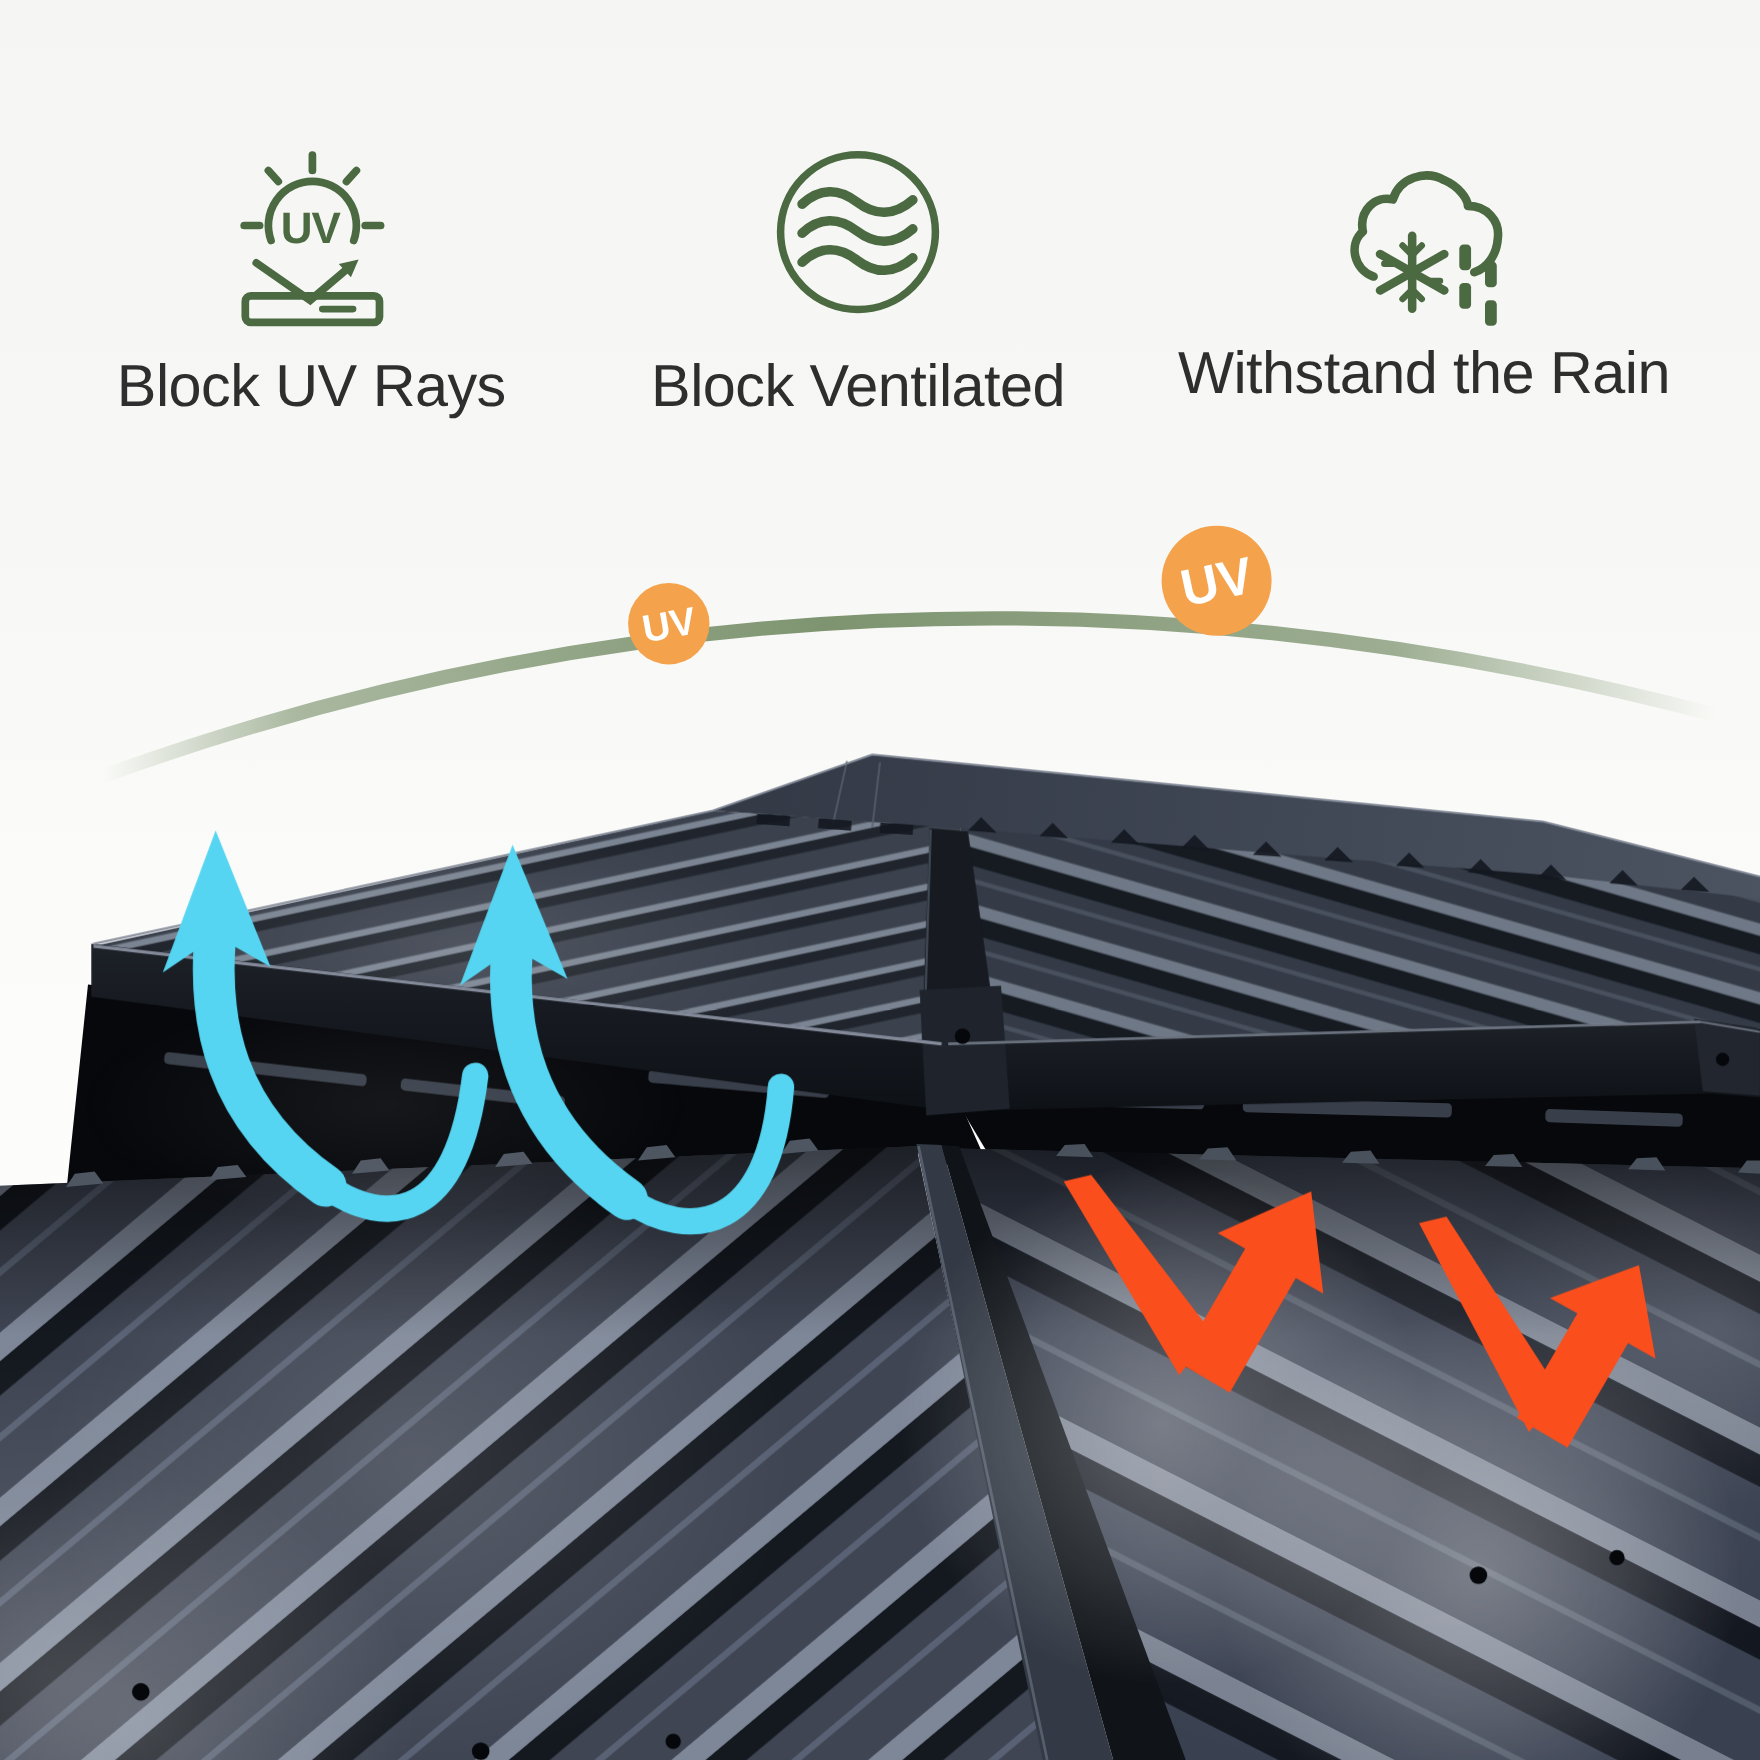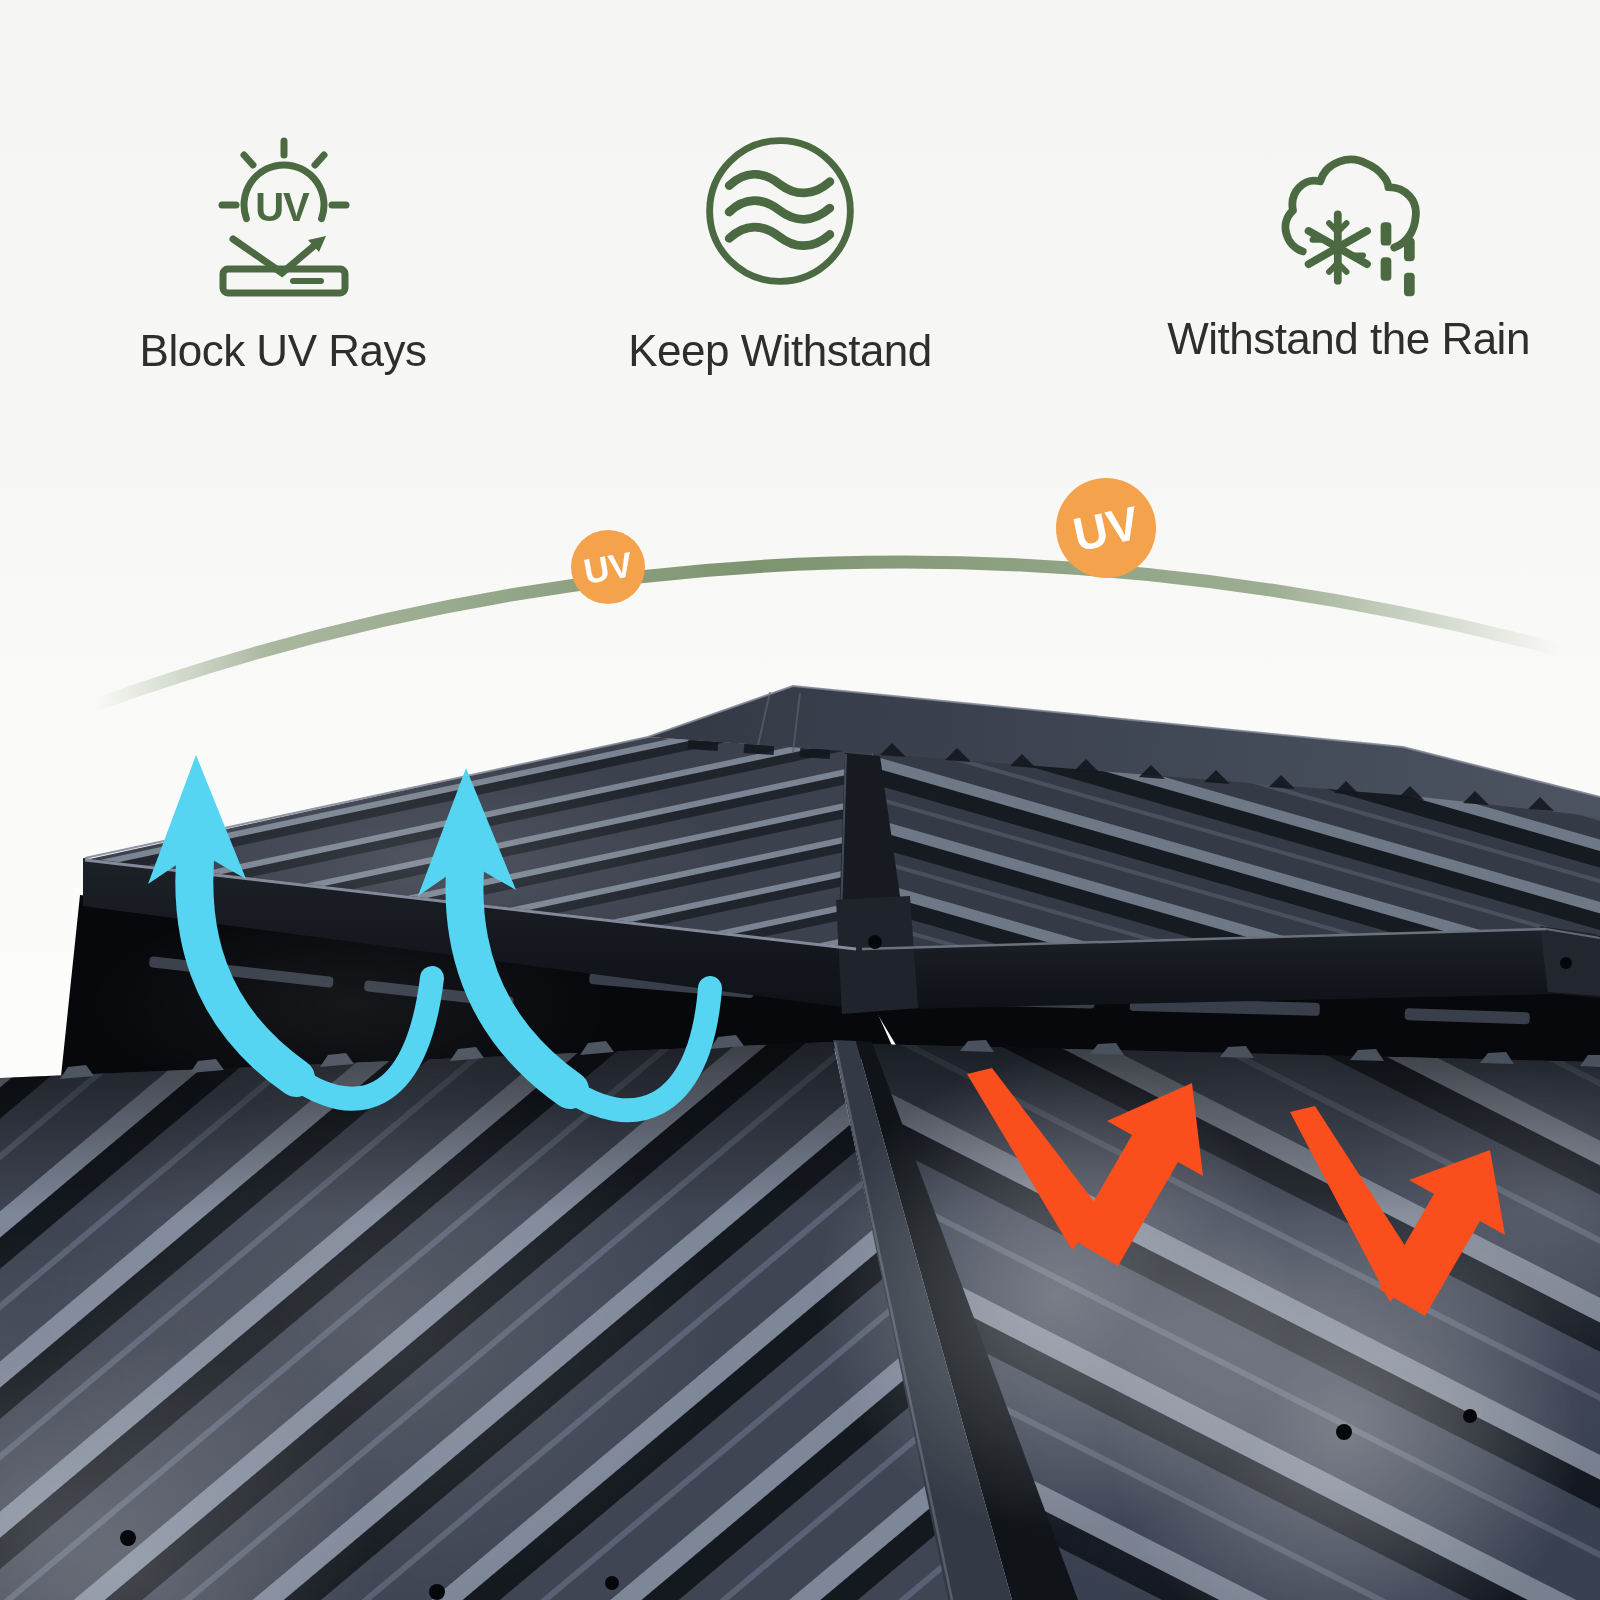--- a/index.html
+++ b/index.html
@@ -4,26 +4,26 @@
 <style>
   html,body{margin:0;padding:0;background:#e8e8e8;}
   .stage{
     position:relative;width:1600px;height:1600px;overflow:hidden;
     background:linear-gradient(180deg,#f5f6f3 0%,#f7f8f5 28%,#fbfbf9 52%,#fdfdfc 70%,#ffffff 100%);
     font-family:"Liberation Sans",sans-serif;
   }
   .feature{position:absolute;top:122px;display:flex;flex-direction:column;align-items:center;}
   .feature .icon-wrap{height:178px;display:flex;align-items:center;justify-content:center;}
   .feature .label{
-    margin-top:26px;font-size:44px;line-height:50px;color:#2e2e2e;
+    margin-top:26px;font-size:54px;line-height:50px;color:#2e2e2e;
     text-align:center;letter-spacing:-0.5px;white-space:nowrap;
   }
   .f1{left:63px;width:440px;}
   .f2{left:560px;width:440px;}
-  .f3{left:1096px;width:505px;}
+  .f3{left:1042px;width:505px;}
   .f3 .label{margin-top:14px;}
   svg text{font-family:"Liberation Sans",sans-serif;}
   .roof-svg{position:absolute;left:0;top:0;width:1600px;height:1600px;}
 </style>
 </head>
 <body>
 
 <div class="stage">
 
   <svg class="roof-svg" viewBox="0 0 1600 1600">
@@ -280,21 +280,21 @@
     <div class="icon-wrap">
       <svg width="172" height="172" viewBox="0 0 176 176" fill="none" stroke="#4c6a42" stroke-linecap="round">
         <circle cx="88" cy="88" r="72" stroke-width="7"></circle>
         <g stroke-width="9">
           <path d="M 36,62 C 52,47 70,47 87,60 C 104,73 122,73 139,58"></path>
           <path d="M 36,89 C 52,74 70,74 87,87 C 104,100 122,100 139,85"></path>
           <path d="M 36,116 C 52,101 70,101 87,114 C 104,127 122,127 139,112"></path>
         </g>
       </svg>
     </div>
-    <div class="label">Keep Withstand</div>
+    <div class="label">Block Ventilated</div>
   </div>
 
   <div class="feature f3">
     <div class="icon-wrap">
       <svg width="185" height="185" viewBox="0 0 190 190" fill="none" stroke="#4c6a42" stroke-width="8" stroke-linecap="round" stroke-linejoin="round">
         <path d="M 48,136 C 30,130 24,106 38,94 C 34,74 50,60 66,64 C 72,44 96,36 114,46 C 128,52 136,64 136,70 C 154,70 166,84 164,100 C 163,116 154,128 142,132"></path>
         <g stroke-width="8">
           <path d="M 84,98 L 84,166"></path>
           <path d="M 54,115 L 114,149"></path>
           <path d="M 114,115 L 54,149"></path>

